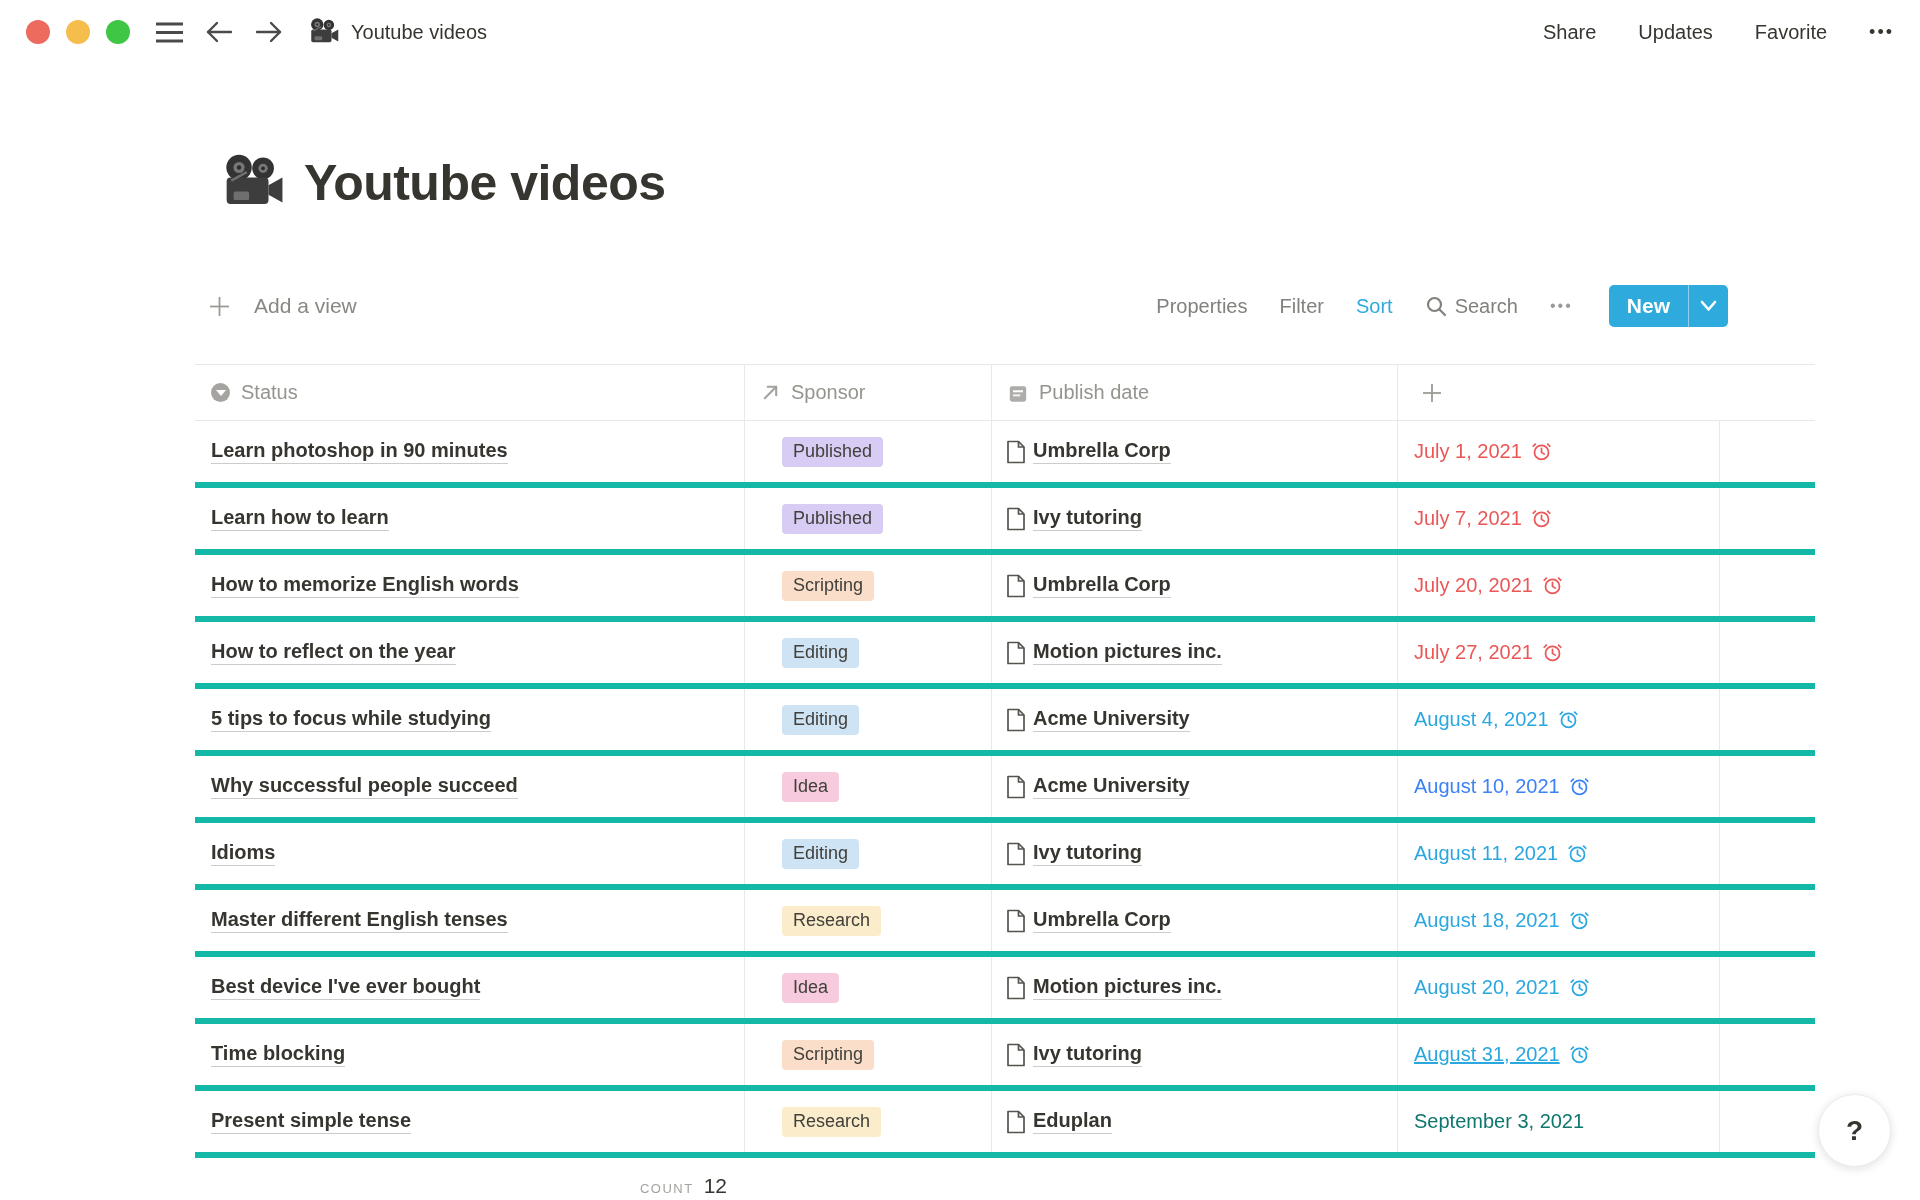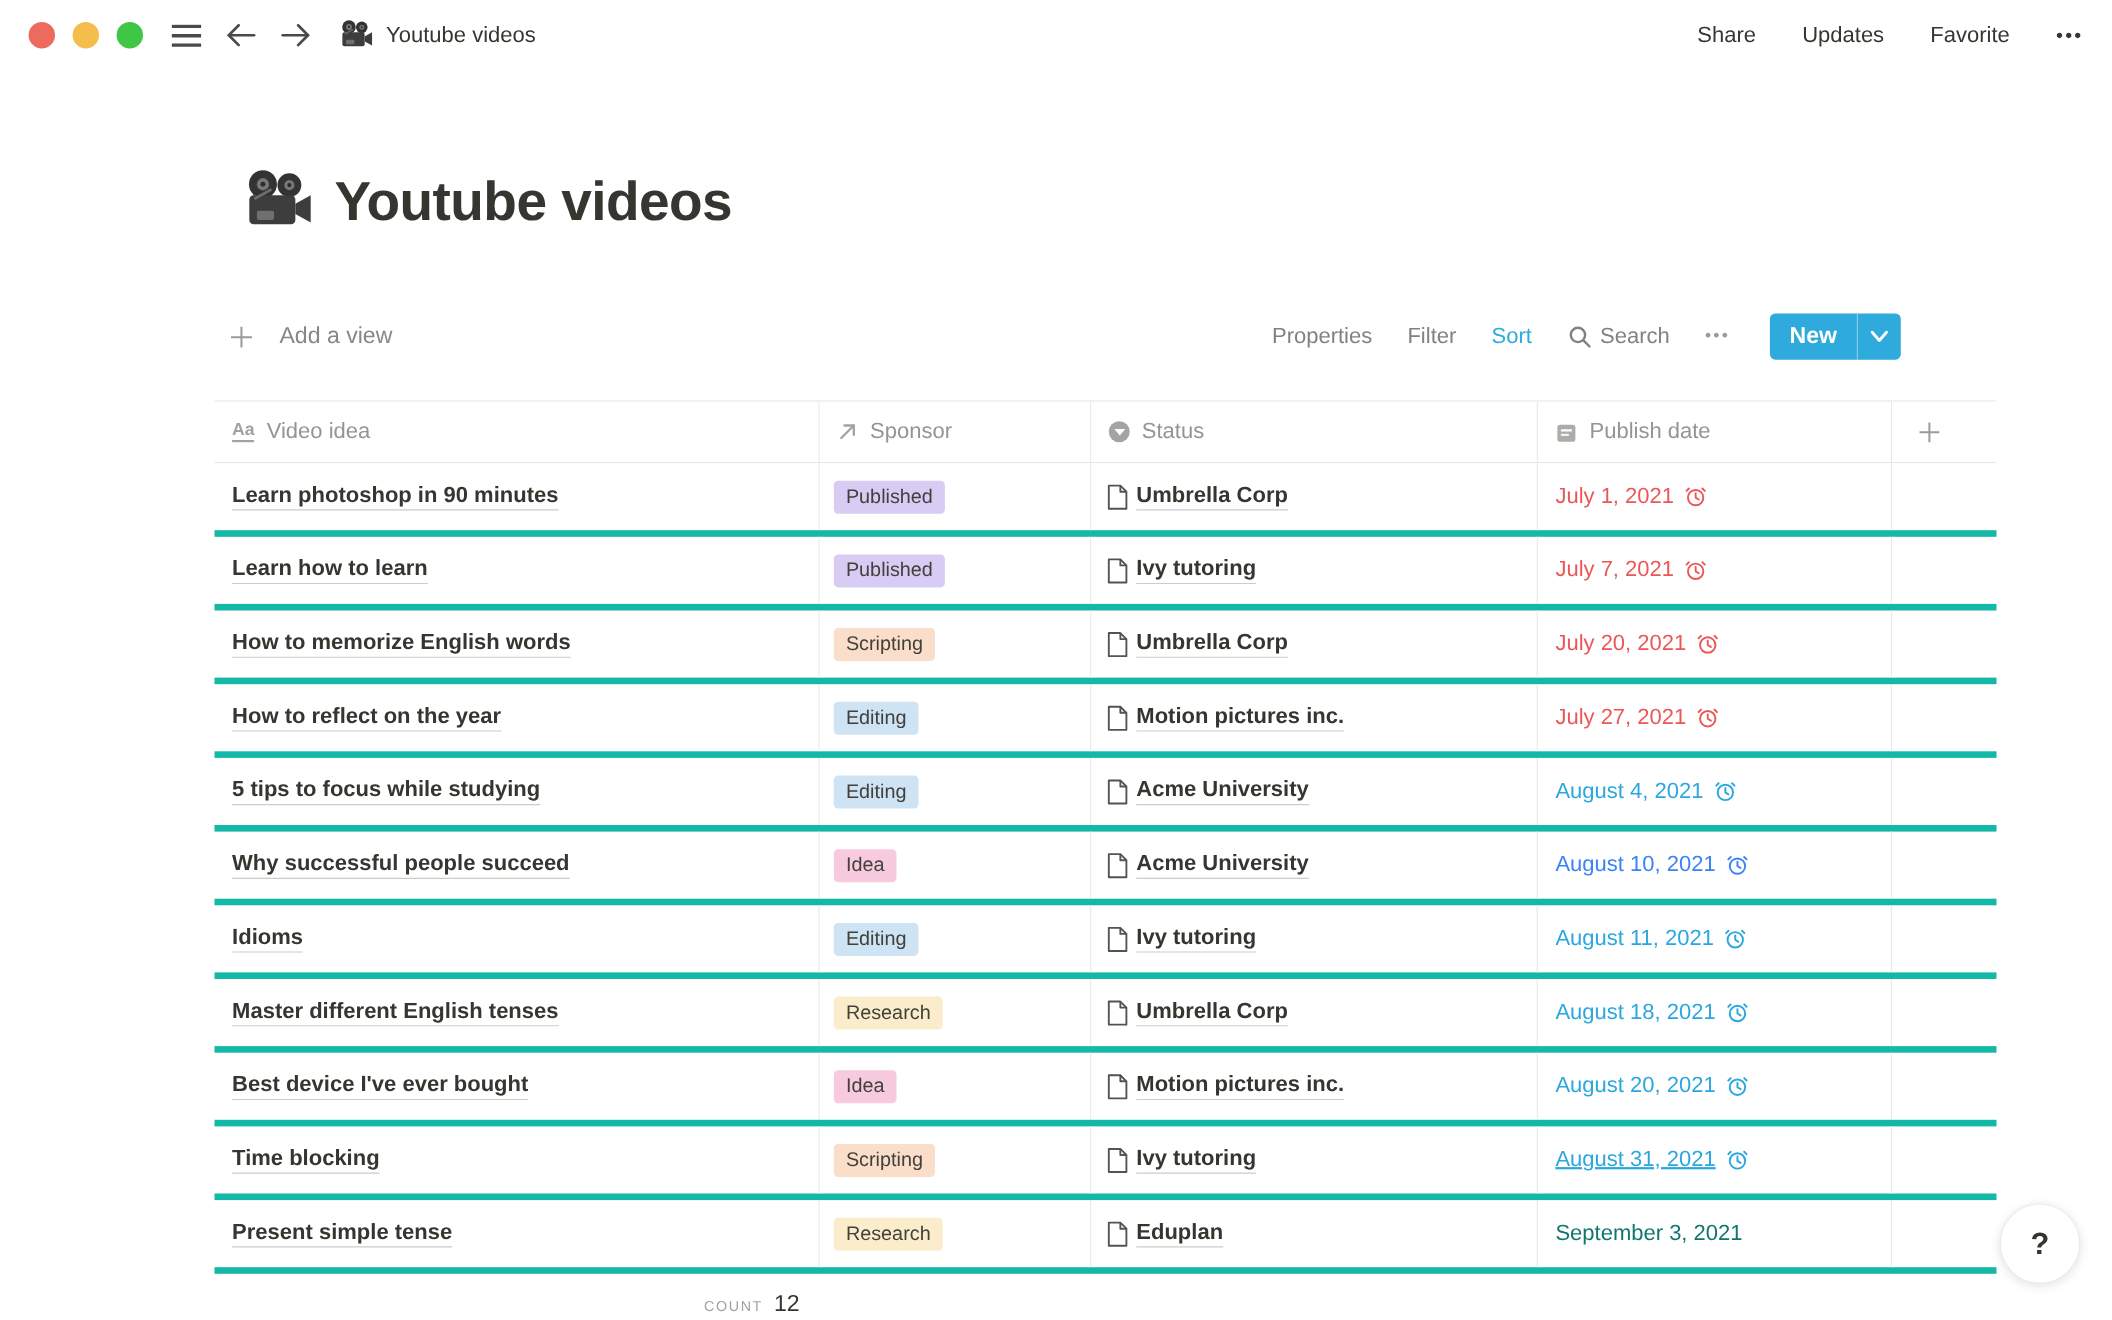--- a/index.html
+++ b/index.html
@@ -52,21 +52,21 @@
   .aa-icon { font-size:16px; font-weight:700; color:#A3A29D; border-bottom:2px solid #A3A29D; line-height:1; padding-bottom:1px; }
   .select-icon { width:19px; height:19px; border-radius:50%; background:#A5A4A0; position:relative; }
   .select-icon:after { content:""; position:absolute; left:4.5px; top:7px; border-left:5px solid transparent;
     border-right:5px solid transparent; border-top:6.5px solid #fff; }
   .trow { height:67px; border-bottom:6px solid #14b8a6; cursor:pointer; }
   .cell { display:flex; align-items:center; padding-left:16px; border-right:1px solid #EAE9E7; overflow:hidden; }
   .cell.gutter { border-right:none; }
   .link-text { font-size:20px; font-weight:600; color:#37352F;
     border-bottom:1.5px solid rgba(55,53,47,0.25); padding-bottom:1px; white-space:nowrap; }
   .cell.status { padding-left:13px; }
-  .pill { font-size:18px; color:#41403B; padding:4px 11px 5px; border-radius:4px; white-space:nowrap; }
+  .pill { font-size:18px; color:#41403B; padding:4px 11px 5px; border-radius:4px; white-space:nowrap;margin-left:24px; }
   .cell.sponsor { padding-left:13px; gap:6px; }
   .page-ic { flex:0 0 auto; display:flex; }
   .date-wrap { display:flex; align-items:center; gap:9px; font-size:20px; white-space:nowrap; }
   .alarm-ic { display:flex; }
 
   .count-row { display:flex; justify-content:flex-end; align-items:baseline; width:550px;
     padding:16px 18px 0 0; gap:10px; cursor:pointer; }
   .count-label { font-size:13px; letter-spacing:1.5px; color:#A3A29E; }
   .count-value { font-size:21px; color:#37352F;text-align:center; }
 
@@ -176,33 +176,29 @@
             <polyline points="2,2 8.5,9.5 15,2"></polyline>
           </svg>
       </span>
     </span>
   </div>
 </div>
 
 <div class="table">
   <div class="thead">
     <div class="hcell">
-      <span class="aa-icon">Aa</span>
-      <span>Video idea</span>
+      <span class="select-icon"></span>
+      <span>Status</span>
     </div>
     <div class="hcell">
       <svg width="19" height="19" viewBox="0 0 20 20" fill="none" stroke="#A3A29D" stroke-width="2.2" stroke-linecap="round" stroke-linejoin="round">
           <line x1="4" y1="16" x2="16" y2="4"></line>
           <polyline points="7,4 16,4 16,13"></polyline>
         </svg>
       <span>Sponsor</span>
-    </div>
-    <div class="hcell">
-      <span class="select-icon"></span>
-      <span>Status</span>
     </div>
     <div class="hcell">
       <svg width="20" height="20" viewBox="0 0 22 22">
           <rect x="2" y="3.5" width="18" height="17" rx="2.5" fill="#ADACA8"></rect>
           <rect x="5.5" y="8" width="11" height="2.2" fill="#fff"></rect>
           <rect x="5.5" y="12.5" width="8" height="2.2" fill="#fff" opacity="0.85"></rect>
         </svg>
       <span>Publish date</span>
     </div>
     <div class="hcell gutter">

